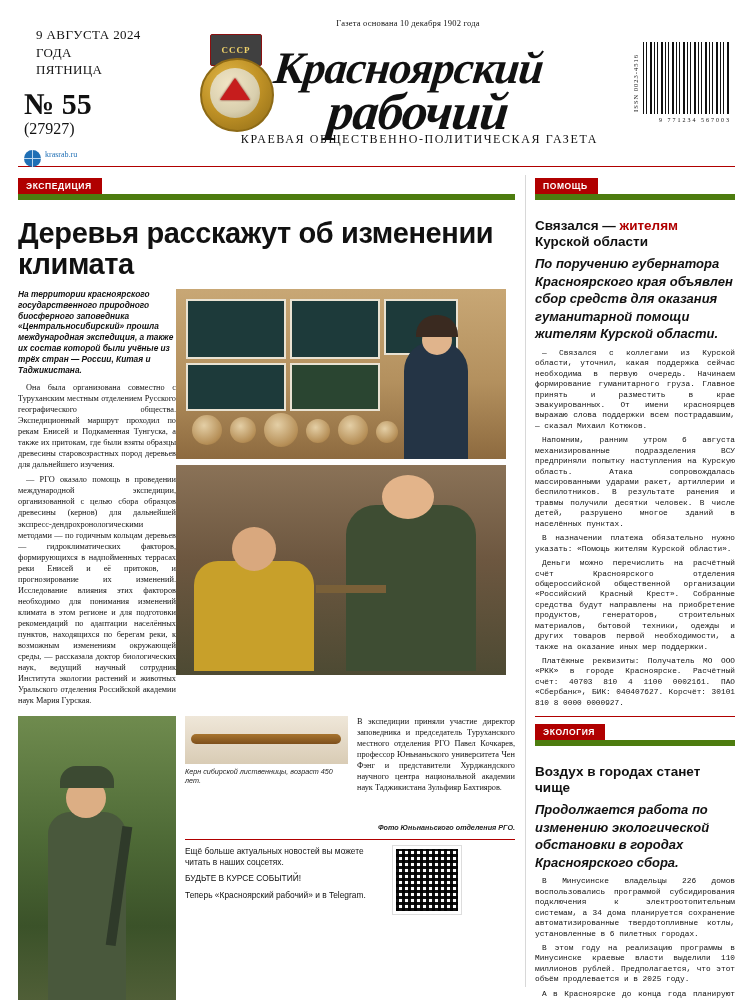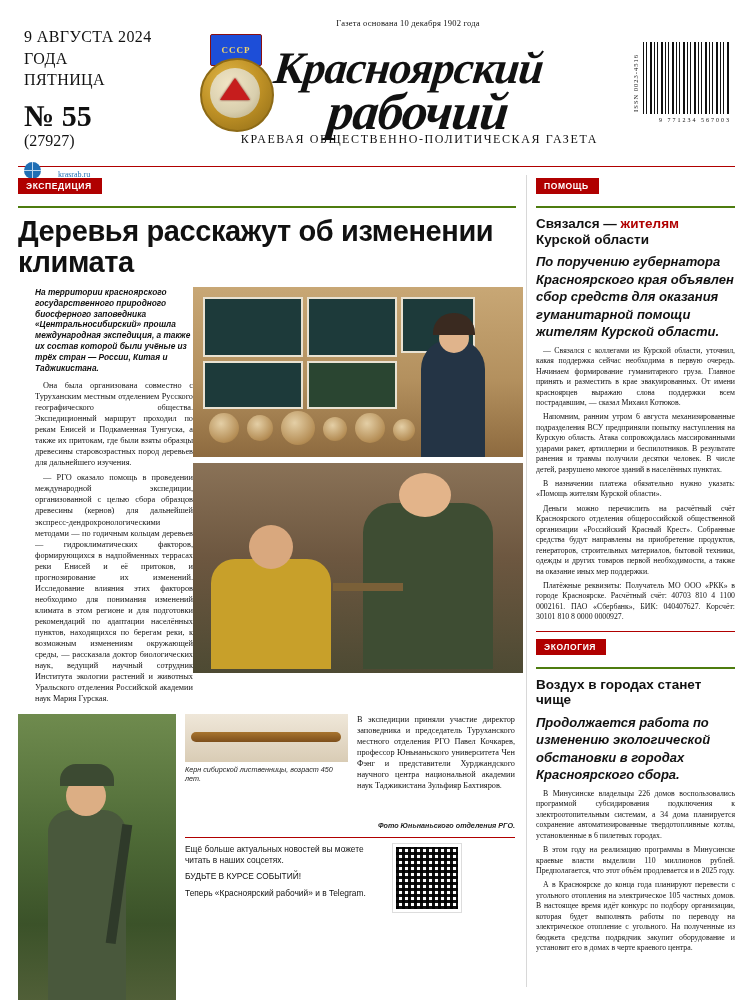--- a/index.html
+++ b/index.html
@@ -4,33 +4,33 @@
 <style>
   html,body{margin:0;padding:0;background:#c9c9c9;}
   body{font-family:"Liberation Serif", serif;}
   .page{
     width:753px;height:1000px;margin:0 auto;background:#fff;position:relative;
     box-sizing:border-box;padding:14px 18px 10px 18px;overflow:hidden;
   }
   
   .masthead{position:relative;height:152px;border-bottom:1px solid #b00000;}
   .mh-left{position:absolute;left:6px;top:12px;width:150px;}
-  .mh-date{font-size:16px;letter-spacing:.4px;color:#111;text-transform:uppercase;line-height:1.35;}
+  .mh-date{font-size:13px;letter-spacing:.4px;color:#111;text-transform:uppercase;line-height:1.35;margin-left:12px;}
   .mh-issue{font-size:30px;font-weight:bold;color:#111;margin-top:10px;line-height:1;}
   .mh-issue-sub{font-size:16px;color:#111;margin-top:1px;}
-  .mh-site{display:flex;align-items:flex-end;gap:17px;margin-top:12px;}
+  .mh-site{display:flex;align-items:flex-start;gap:4px;margin-top:12px;}
   .globe{width:17px;height:17px;border-radius:50%;background:#1f6fb5;position:relative;flex:0 0 auto;}
   .globe:before{content:"";position:absolute;left:8px;top:0;width:1px;height:17px;background:#bcd7ef;}
   .globe:after{content:"";position:absolute;left:0;top:8px;width:17px;height:1px;background:#bcd7ef;}
   .mh-site span{font-size:8px;color:#1f6fb5;}
   .mh-center{position:absolute;left:160px;top:4px;width:420px;text-align:center;}
   .mh-founded{font-size:8.5px;color:#111;letter-spacing:.2px;margin-left:40px;}
   .logo-wrap{position:relative;height:110px;}
   .order{position:absolute;left:18px;top:6px;width:78px;height:96px;}
-  .order .ribbon{position:absolute;left:14px;top:0;width:50px;height:30px;background:#1d4ed8;
+  .order .ribbon{position:absolute;left:14px;top:0;width:50px;height:30px;background:#404040;
      border:1px solid #8a1010;border-radius:2px;}
   .order .ribbon .t{color:#f0d36a;font-size:9px;font-weight:bold;text-align:center;line-height:30px;letter-spacing:1px;}
   .order .disc{position:absolute;left:4px;top:24px;width:70px;height:70px;border-radius:50%;
      background:radial-gradient(circle at 38% 32%, #e2b94a 0%, #c09226 48%, #8d6a16 100%);
      border:2px solid #8d6a16;}
   .order .inner{position:absolute;left:14px;top:34px;width:50px;height:50px;border-radius:50%;
      background:radial-gradient(circle at 40% 34%, #f2e6c6 0%, #d9cfae 60%, #b3a47c 100%);}
   .order .star{position:absolute;left:24px;top:44px;width:0;height:0;
      border-left:15px solid transparent;border-right:15px solid transparent;border-bottom:22px solid #c61d1d;
      filter:drop-shadow(0 0 1px #7d1010);}
@@ -44,30 +44,30 @@
      background:repeating-linear-gradient(90deg,#111 0 1px,#fff 1px 3px,#111 3px 4px,#fff 4px 7px,#111 7px 9px,#fff 9px 11px);}
   .barcode-digits{position:absolute;right:4px;top:103px;font-size:6px;letter-spacing:2px;color:#111;}
   .bc-side{position:absolute;right:96px;top:40px;font-size:6.5px;color:#111;
      writing-mode:vertical-rl;transform:rotate(180deg);letter-spacing:1px;}
   
   .content{display:flex;gap:10px;margin-top:8px;height:812px;}
   .col-left{width:498px;position:relative;}
   .col-right{width:203px;position:relative;border-left:1px solid #d8d8d8;padding-left:9px;}
   .rubric{display:inline-block;background:#b00000;color:#fff;font-family:"Liberation Sans",sans-serif;
     font-size:8.5px;font-weight:bold;padding:3px 10px 3px 8px;letter-spacing:.6px;text-transform:uppercase;}
-  .rubric-bar{border-bottom:2px solid #4d7c0f;margin-bottom:8px;padding-bottom:12px;}
+  .rubric-bar{border-bottom:6px solid #4d7c0f;margin-bottom:18px;padding-bottom:0;}
   h1.headline{font-family:"Liberation Sans",sans-serif;font-size:29px;line-height:1.08;
     font-weight:bold;color:#111;margin:6px 0 8px 0;letter-spacing:-.4px;}
   .lead{font-family:"Liberation Sans",sans-serif;font-size:8.3px;line-height:1.32;font-style:italic;
     font-weight:bold;color:#111;width:158px;}
   .bodytext{font-size:8.3px;line-height:1.33;text-align:justify;color:#111;
     font-family:"Liberation Serif",serif;}
   .bodytext p{margin:0 0 4px 0;text-indent:8px;}
   
-  .art-top{display:flex;margin-left:17px;}
+  .art-top{display:flex;}
   .art-left-col{width:158px;}
   .photo{background:#8a7f6d;position:relative;overflow:hidden;}
   .ph1{width:330px;height:170px;}
   .cap{font-size:7.2px;line-height:1.3;color:#222;font-style:italic;margin-top:3px;
     font-family:"Liberation Sans",sans-serif;}
   .ph2{width:158px;height:230px;margin-top:5px;}
   .ph3{width:152px;height:300px;}
   .ph4{width:163px;height:48px;}
   .promo{border-top:1px solid #b00000;margin-top:6px;padding-top:6px;display:flex;gap:8px;}
   .promo-txt{font-family:"Liberation Sans",sans-serif;font-size:8.4px;line-height:1.35;color:#111;font-weight:normal;width:200px;}
@@ -78,21 +78,21 @@
   .tg{width:46px;height:46px;border-radius:50%;background:#2ca5e0;position:relative;}
   .tg:after{content:"";position:absolute;left:11px;top:16px;width:0;height:0;
     border-left:22px solid #fff;border-top:7px solid transparent;border-bottom:7px solid transparent;}
   
   .r-title{font-family:"Liberation Sans",sans-serif;font-size:13.5px;font-weight:bold;line-height:1.15;
     color:#111;margin:6px 0 6px 0;}
   .r-title .red{color:#b00000;}
   .r-lead{font-family:"Liberation Sans",sans-serif;font-size:13px;line-height:1.35;font-style:italic;
     font-weight:bold;color:#111;margin-bottom:5px;}
   .r-body{font-size:7.8px;line-height:1.34;text-align:justify;color:#111;}
-  .r-body p{margin:0 0 4px 0;text-indent:7px;}
+  .r-body p{margin:0 0 4px 0;text-indent:7px;font-family:Liberation Mono, monospace;}
   .sep{border-top:1px solid #b00000;margin:8px 0 0 0;}
   
   .wallboard{position:absolute;inset:0;background:linear-gradient(180deg,#c8a775 0%,#b3905e 55%,#8d6a3f 100%);}
   .panel{position:absolute;background:#1d3a3a;border:2px solid #e9e2d2;}
   .disc-s{position:absolute;border-radius:50%;background:radial-gradient(circle at 40% 35%,#e4cfa6,#b58e56 70%,#8a6634);}
   .person{position:absolute;background:#2c3a4a;border-radius:40% 40% 0 0;}
   .forest{position:absolute;inset:0;background:linear-gradient(180deg,#6f8b4e 0%,#4f6b37 40%,#3b5229 70%,#54613a 100%);}
   .man{position:absolute;background:#4a5b3f;}
   .core{position:absolute;inset:0;background:linear-gradient(180deg,#efe7d9 0%,#d9ccb5 100%);}
   .corebar{position:absolute;left:6px;top:18px;width:150px;height:10px;border-radius:5px;

